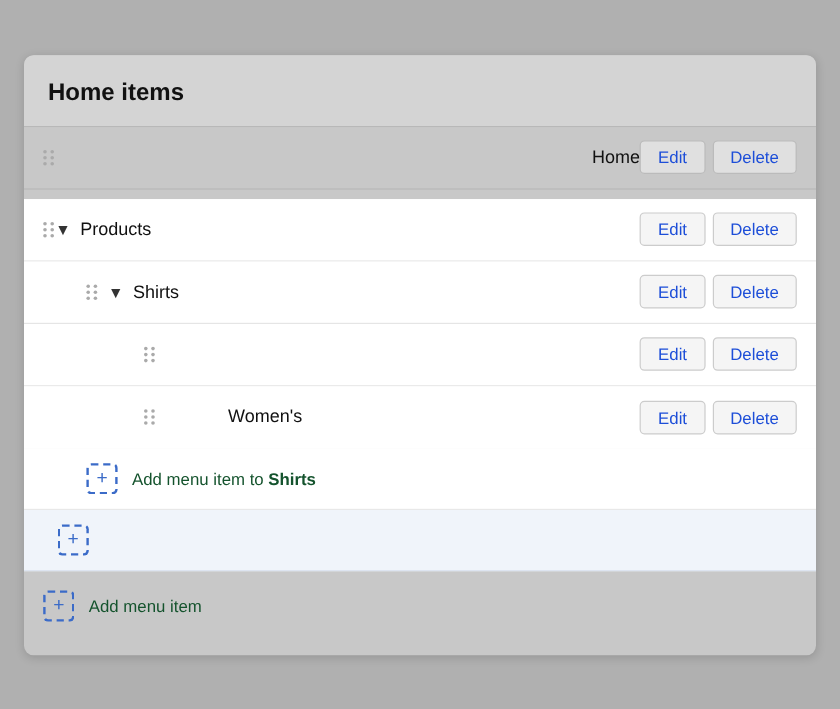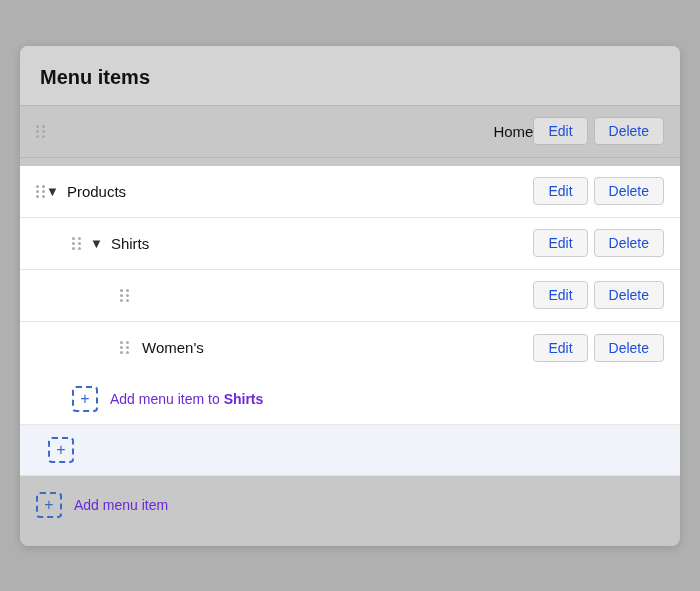--- a/index.html
+++ b/index.html
@@ -127,36 +127,36 @@
       display: flex;
       align-items: center;
       justify-content: center;
       margin-right: 12px;
       flex-shrink: 0;
       color: #3b6bc8;
       font-size: 16px;
       font-weight: 300;
     }
     .add-label {
-      color: #6d28d9;
+      color: #14532d;
       font-size: 14px;
     }
     .add-label strong {
       font-weight: 700;
     }
     .white-section {
       background: #fff;
     }
   </style>
 </head>
 <body>
 
 <div class="container">
 
-  <div class="page-title">Menu items</div>
+  <div class="page-title">Home items</div>
 
   <div class="home-section">
     <div class="drag-dots">
       <span></span>
         <span></span>
       <span></span>
         <span></span>
       <span></span>
         <span></span>
     </div>
@@ -211,21 +211,21 @@
           <span></span>
         <span></span>
           <span></span>
       </div>
       <div class="btn-group">
         <button class="btn">Edit</button>
         <button class="btn">Delete</button>
       </div>
     </div>
 
-    <div class="menu-row level-2" style="border-bottom:none;">
+    <div class="menu-row level-2" style="border-bottom:none;gap:48px;">
       <div class="drag-dots">
         <span></span>
           <span></span>
         <span></span>
           <span></span>
         <span></span>
           <span></span>
       </div>
       <span class="item-label" style="margin-left:12px;">Women's</span>
       <div class="btn-group">

